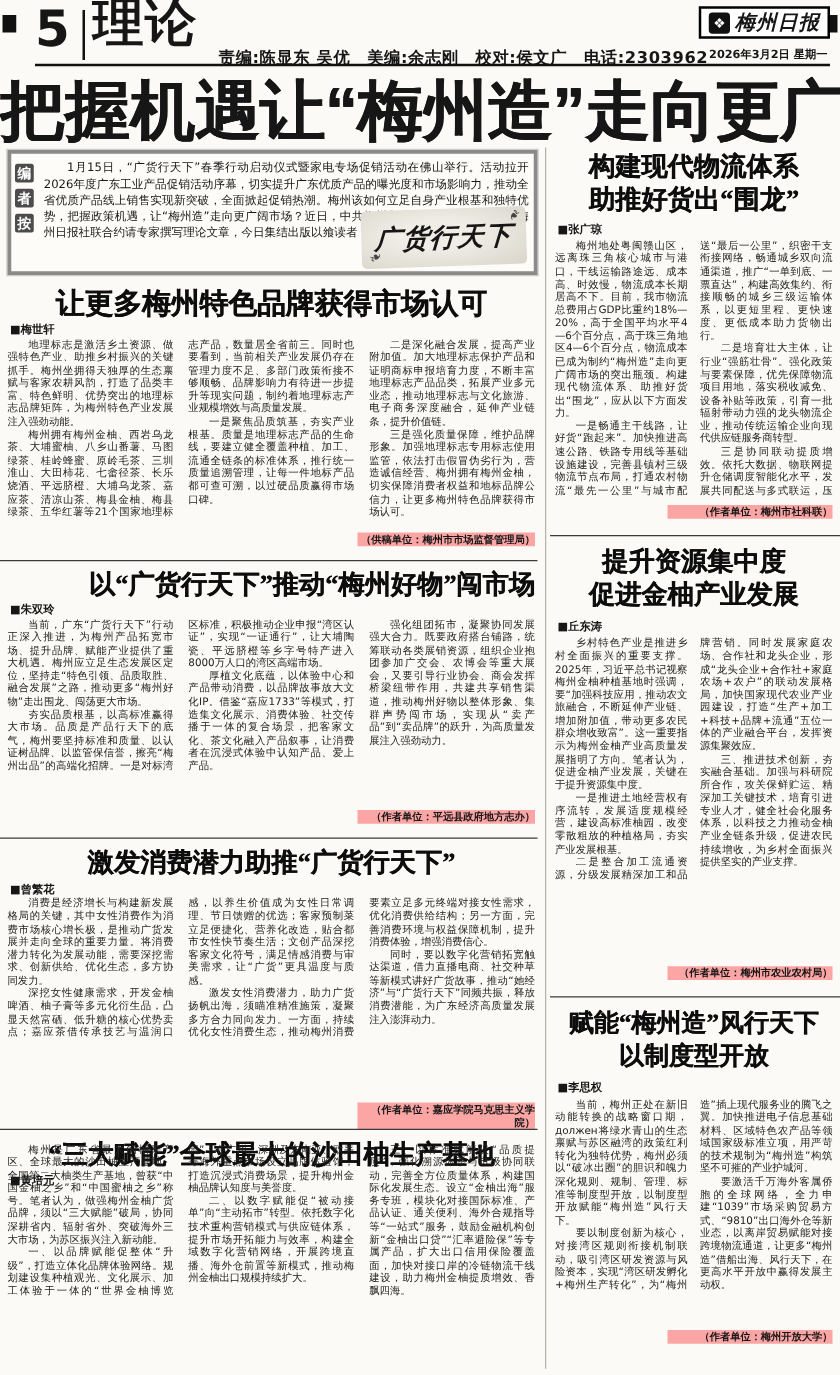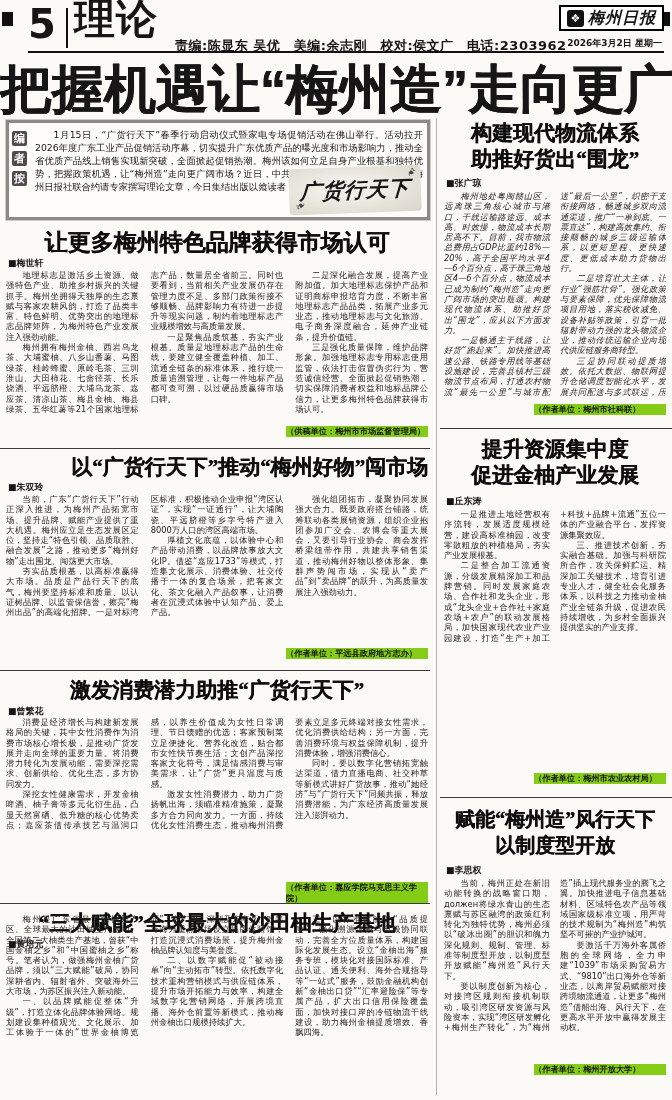--- a/index.html
+++ b/index.html
@@ -55,21 +55,21 @@
   .art-title { text-align:center; font-weight:900; font-family:"Liberation Serif", serif;
     color:#0d0d0d; text-shadow:0.4px 0 #0d0d0d; }
   .t-left { left:6px; width:422px; }
   .t-right { left:442px; width:226px; }
   .author { font-size:9px; font-weight:700; }
   .body-text { font-size:8.3px; line-height:10.3px; text-align:justify; overflow:hidden;
     color:#222; column-gap:12px; }
   .body-text p { text-indent:2em; }
   .cols3 { left:6px; width:422px; column-count:3; }
   .cols2 { left:444px; width:222px; column-count:2; column-gap:10px; }
-  .attribution { font-size:8.2px; font-weight:700; background:#84cc16; }
+  .attribution { font-size:8.2px; font-weight:700; text-align:right; background:#fca5a5; }
 </style>
 </head>
 <body>
 
 <div id="paper">
 
   <div class="abs regmark" style="left:2px"></div>
   <div class="abs regmark" style="right:2px"></div>
   <div class="abs page-num">5</div>
   <div class="abs pn-divider"></div>
@@ -102,21 +102,21 @@
     </div>
   </div>
 
   <div class="abs art-title t-left" style="top:227px; font-size:23px;">让更多梅州特色品牌获得市场认可</div>
   <div class="abs author" style="left:8px; top:257px;">■梅世轩</div>
   <div class="abs body-text cols3" style="top:270px; height:156px;">
       <p>地理标志是激活乡土资源、做强特色产业、助推乡村振兴的关键抓手。梅州坐拥得天独厚的生态禀赋与客家农耕风韵，打造了品类丰富、特色鲜明、优势突出的地理标志品牌矩阵，为梅州特色产业发展注入强劲动能。</p>
       <p>梅州拥有梅州金柚、西岩乌龙茶、大埔蜜柚、八乡山番薯、马图绿茶、桂岭蜂蜜、原岭毛茶、三圳淮山、大田柿花、七畲径茶、长乐烧酒、平远脐橙、大埔乌龙茶、嘉应茶、清凉山茶、梅县金柚、梅县绿茶、五华红薯等21个国家地理标志产品，数量居全省前三。同时也要看到，当前相关产业发展仍存在管理力度不足、多部门政策衔接不够顺畅、品牌影响力有待进一步提升等现实问题，制约着地理标志产业规模增效与高质量发展。</p>
       <p>一是聚焦品质筑基，夯实产业根基。质量是地理标志产品的生命线，要建立健全覆盖种植、加工、流通全链条的标准体系，推行统一质量追溯管理，让每一件地标产品都可查可溯，以过硬品质赢得市场口碑。</p>
       <p>二是深化融合发展，提高产业附加值。加大地理标志保护产品和证明商标申报培育力度，不断丰富地理标志产品品类，拓展产业多元业态，推动地理标志与文化旅游、电子商务深度融合，延伸产业链条，提升价值链。</p>
-      <p>三是强化质量保障，维护品牌形象。加强地理标志专用标志使用监管，依法打击假冒伪劣行为，营造诚信经营、全面掀起促销热潮，切实保障消费者权益和地标品牌公信力，让更多梅州特色品牌获得市场认可。</p>
+      <p>三是强化质量保障，维护品牌形象。加强地理标志专用标志使用监管，依法打击假冒伪劣行为，营造诚信经营、梅州拥有梅州金柚，切实保障消费者权益和地标品牌公信力，让更多梅州特色品牌获得市场认可。</p>
     </div>
   <div class="abs attribution" style="left:286px; top:426px; width:142px;">（供稿单位：梅州市市场监督管理局）</div>
   <div class="abs h-divider" style="left:0; top:448px; width:430px;"></div>
 
   <div class="abs art-title t-left" style="top:453px; font-size:21px;text-align:right;">以“广货行天下”推动“梅州好物”闯市场</div>
   <div class="abs author" style="left:8px; top:481px;">■朱双玲</div>
   <div class="abs body-text cols3" style="top:494px; height:152px;">
       <p>当前，广东“广货行天下”行动正深入推进，为梅州产品拓宽市场、提升品牌、赋能产业提供了重大机遇。梅州应立足生态发展区定位，坚持走“特色引领、品质取胜、融合发展”之路，推动更多“梅州好物”走出围龙、闯荡更大市场。</p>
       <p>夯实品质根基，以高标准赢得大市场。品质是产品行天下的底气，梅州要坚持标准和质量、以认证树品牌、以监管保信誉，擦亮“梅州出品”的高端化招牌。一是对标湾区标准，积极推动企业申报“湾区认证”，实现“一证通行”，让大埔陶瓷、平远脐橙等乡字号特产进入8000万人口的湾区高端市场。</p>
       <p>厚植文化底蕴，以体验中心和产品带动消费，以品牌故事放大文化IP。借鉴“嘉应1733”等模式，打造集文化展示、消费体验、社交传播于一体的复合场景，把客家文化、茶文化融入产品叙事，让消费者在沉浸式体验中认知产品、爱上产品。</p>
@@ -143,35 +143,36 @@
       <p>一、以品牌赋能促整体“升级”，打造立体化品牌体验网络。规划建设集种植观光、文化展示、加工体验于一体的“世界金柚博览园”；在广州、深圳及东南亚、欧美等海外重点市场设立品牌体验馆，打造沉浸式消费场景，提升梅州金柚品牌认知度与美誉度。</p>
       <p>二、以数字赋能促“被动接单”向“主动拓市”转型。依托数字化技术重构营销模式与供应链体系，提升市场开拓能力与效率，构建全域数字化营销网络，开展跨境直播、海外仓前置等新模式，推动梅州金柚出口规模持续扩大。</p>
       <p>三、以标准赋能促“品质提质”，强化溯源体系与市级协同联动，完善全方位质量体系，构建国际化发展生态。设立“金柚出海”服务专班，模块化对接国际标准、产品认证、通关便利、海外合规指导等“一站式”服务，鼓励金融机构创新“金柚出口贷”“汇率避险保”等专属产品，扩大出口信用保险覆盖面，加快对接口岸的冷链物流干线建设，助力梅州金柚提质增效、香飘四海。</p>
     </div>
 
   <div class="abs art-title t-right" style="top:120px; font-size:21px; line-height:26px;">
     <div>构建现代物流体系</div>
     <div>助推好货出“围龙”</div>
   </div>
   <div class="abs author" style="left:446px; top:177px;">■张广琼</div>
-  <div class="abs body-text cols2" style="top:191px; height:211px;font-style:italic;">
+  <div class="abs body-text cols2" style="top:191px; height:211px;">
       <p>梅州地处粤闽赣山区，远离珠三角核心城市与港口，干线运输路途远、成本高、时效慢，物流成本长期居高不下。目前，我市物流总费用占GDP比重约18%—20%，高于全国平均水平4—6个百分点，高于珠三角地区4—6个百分点，物流成本已成为制约“梅州造”走向更广阔市场的突出瓶颈。构建现代物流体系、助推好货出“围龙”，应从以下方面发力。</p>
       <p>一是畅通主干线路，让好货“跑起来”。加快推进高速公路、铁路专用线等基础设施建设，完善县镇村三级物流节点布局，打通农村物流“最先一公里”与城市配送“最后一公里”，织密干支衔接网络，畅通城乡双向流通渠道，推广“一单到底、一票直达”，构建高效集约、衔接顺畅的城乡三级运输体系，以更短里程、更快速度、更低成本助力货物出行。</p>
       <p>二是培育壮大主体，让行业“强筋壮骨”。强化政策与要素保障，优先保障物流项目用地，落实税收减免、设备补贴等政策，引育一批辐射带动力强的龙头物流企业，推动传统运输企业向现代供应链服务商转型。</p>
       <p>三是协同联动提质增效。依托大数据、物联网提升仓储调度智能化水平，发展共同配送与多式联运，压降运输、仓储、装卸等环节费用，以现代物流体系助推梅州好货源源不断出“围龙”、行天下，为苏区、全面推进乡村振兴提供坚实的物流支撑。</p>
     </div>
   <div class="abs attribution" style="left:534px; top:404px; width:132px;">（作者单位：梅州市社科联）</div>
   <div class="abs h-divider" style="left:440px; top:428px; width:232px;"></div>
 
   <div class="abs art-title t-right" style="top:436px; font-size:21px; line-height:26px;">
     <div>提升资源集中度</div>
     <div>促进金柚产业发展</div>
   </div>
   <div class="abs author" style="left:446px; top:495px;">■丘东涛</div>
   <div class="abs body-text cols2" style="top:509px; height:262px;">
+      <p>乡村特色产业是推进乡村全面振兴的重要支撑。2025年，习近平总书记视察梅州金柚种植基地时强调，要“加强科技应用，推动农文旅融合，不断延伸产业链、增加附加值，带动更多农民群众增收致富”。这一重要指示为梅州金柚产业高质量发展指明了方向。笔者认为，促进金柚产业发展，关键在于提升资源集中度。</p>
       <p>一是推进土地经营权有序流转，发展适度规模经营，建设高标准柚园，改变零散粗放的种植格局，夯实产业发展根基。</p>
       <p>二是整合加工流通资源，分级发展精深加工和品牌营销。同时发展家庭农场、合作社和龙头企业，形成“龙头企业+合作社+家庭农场+农户”的联动发展格局，加快国家现代农业产业园建设，打造“生产+加工+科技+品牌+流通”五位一体的产业融合平台，发挥资源集聚效应。</p>
       <p>三、推进技术创新，夯实融合基础。加强与科研院所合作，攻关保鲜贮运、精深加工关键技术，培育引进专业人才，健全社会化服务体系，以科技之力推动金柚产业全链条升级，促进农民持续增收，为乡村全面振兴提供坚实的产业支撑。</p>
     </div>
   <div class="abs attribution" style="left:534px; top:773px; width:132px;">（作者单位：梅州市农业农村局）</div>
   <div class="abs h-divider" style="left:440px; top:797px; width:232px;"></div>
 
   <div class="abs art-title t-right" style="top:806px; font-size:20px; line-height:26px;">
     <div>赋能“梅州造”风行天下</div>
     <div>以制度型开放</div>

